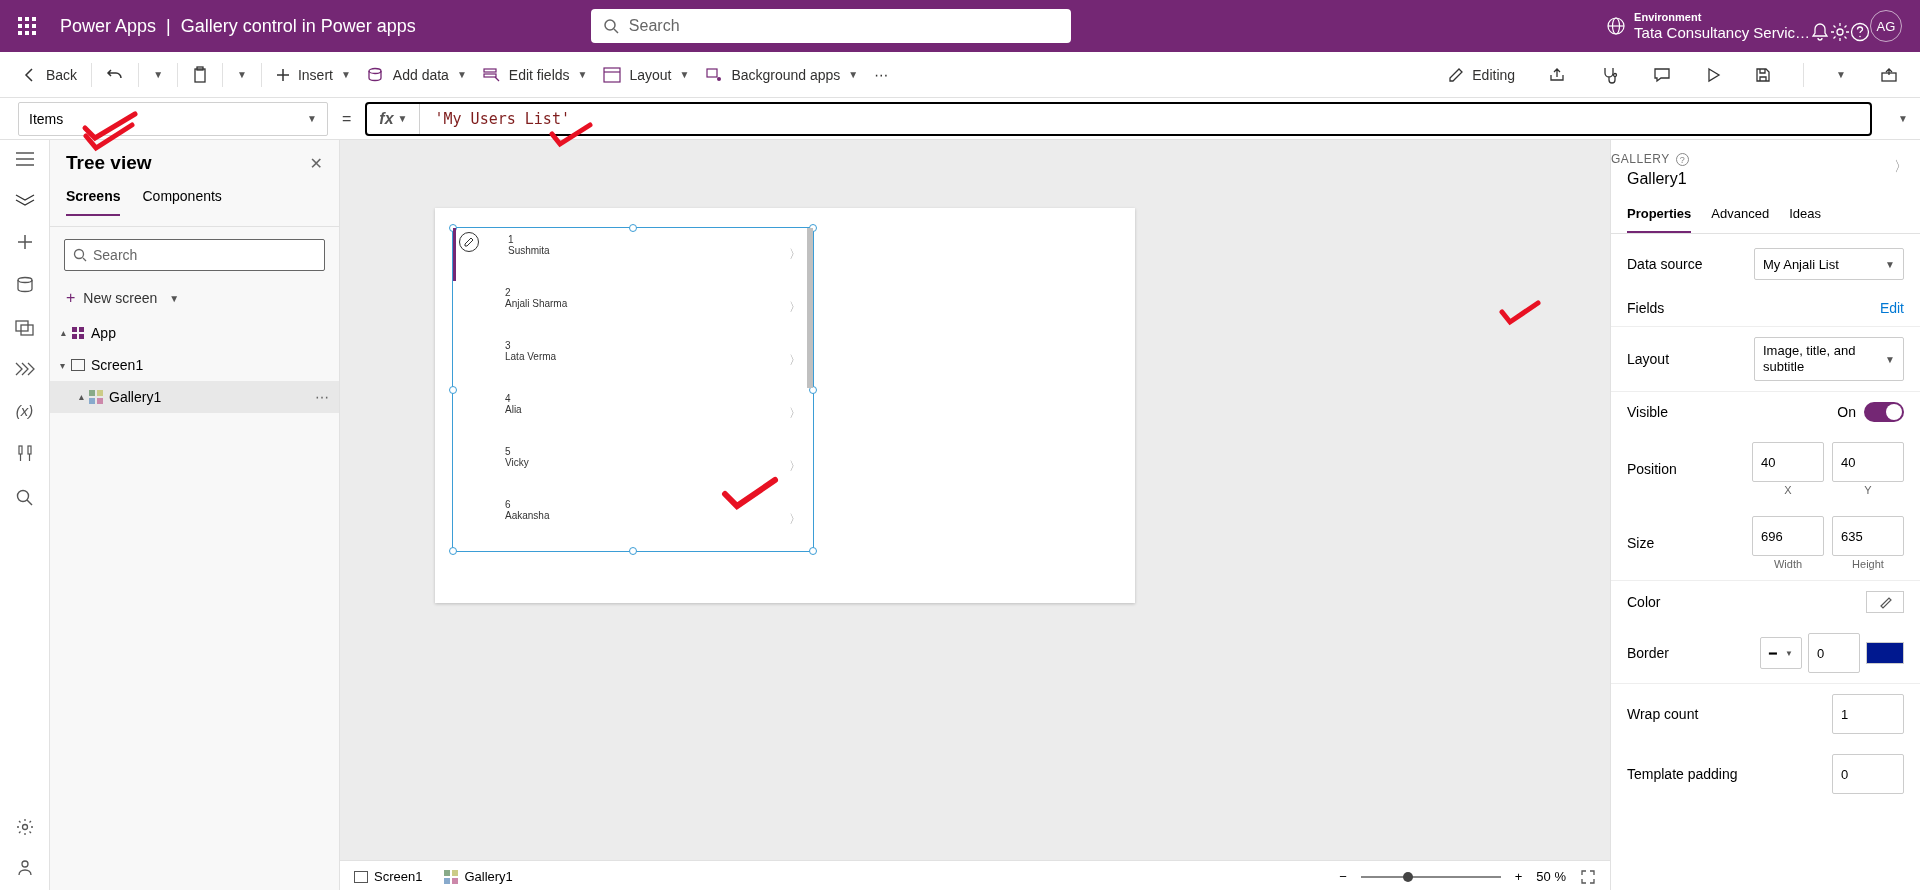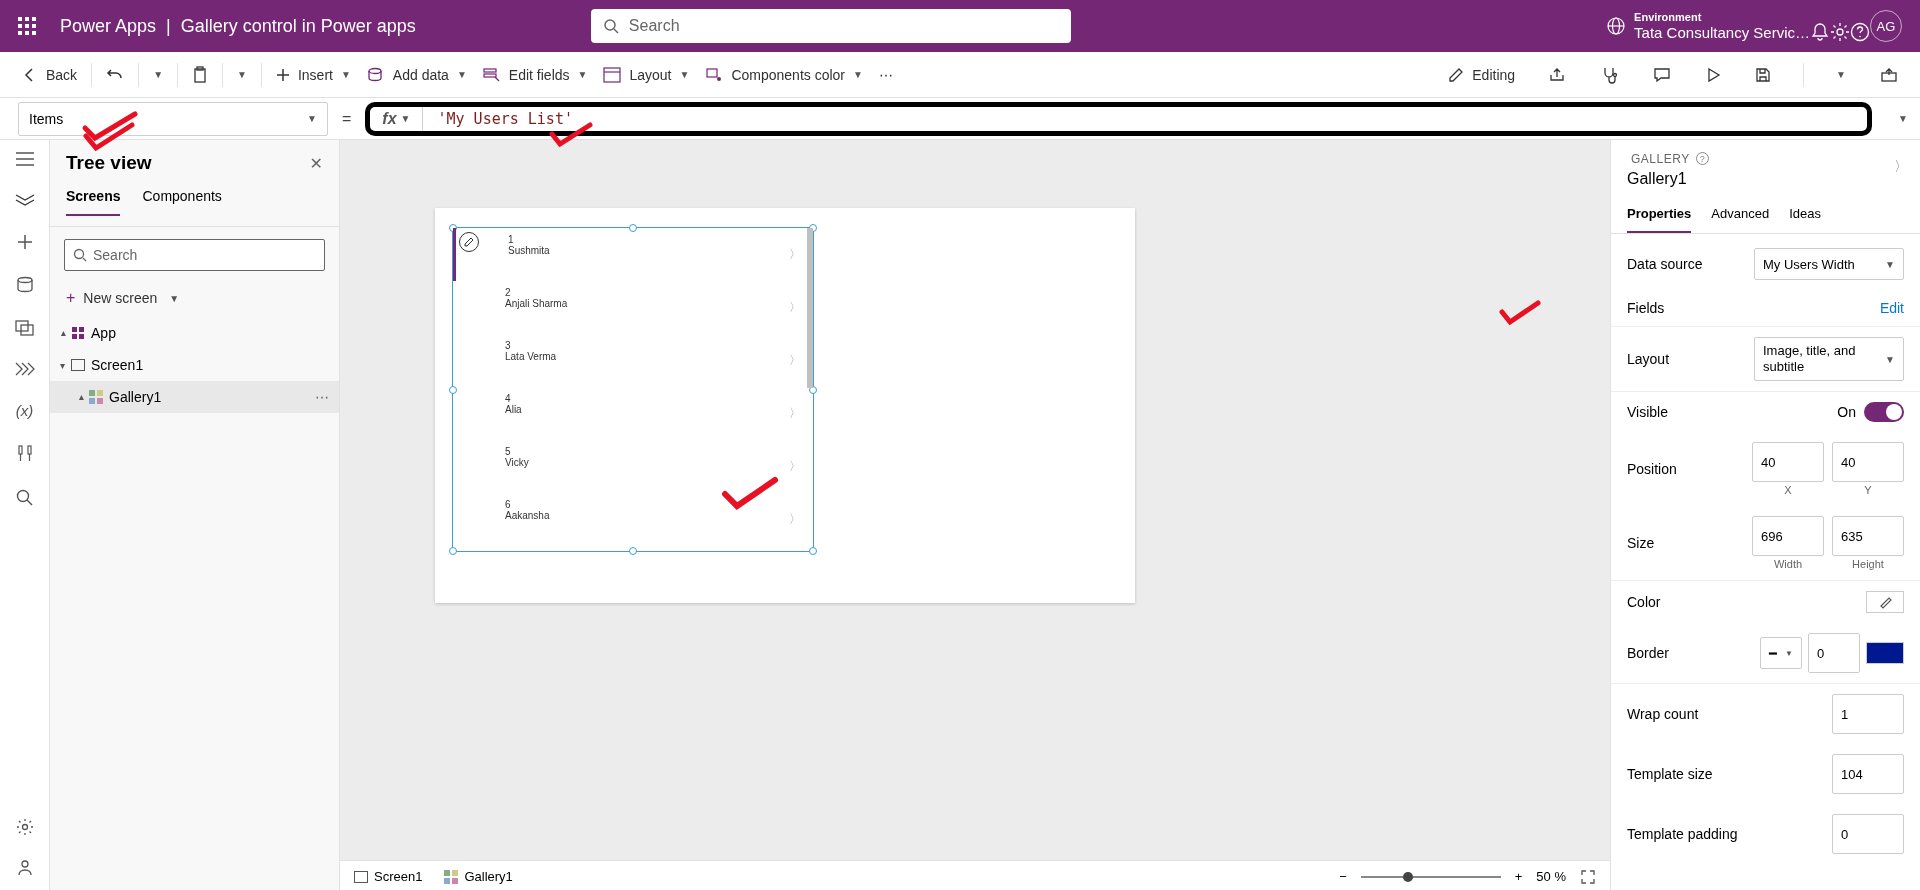--- a/index.html
+++ b/index.html
@@ -21,21 +21,21 @@
 
 .toolbar { height:46px; border-bottom:1px solid #e1e1e1; display:flex; align-items:center; padding:0 14px; color:#323130; font-size:14px; }
 .tb-item { display:flex; align-items:center; gap:8px; padding:4px 8px; cursor:pointer; }
 .tb-sep { width:1px; height:24px; background:#e1e1e1; margin:0 6px; }
 .chev { font-size:10px; color:#555; }
 .tb-right { margin-left:auto; display:flex; align-items:center; gap:18px; }
 
 .formula-row { height:42px; border-bottom:1px solid #e1e1e1; display:flex; align-items:center; }
 .prop-select { width:310px; height:34px; margin-left:18px; border:1px solid #d0d0d0; border-radius:2px; display:flex; align-items:center; padding:0 10px; font-size:14px; justify-content:space-between; }
 .eq { margin:0 14px; font-size:16px; color:#444; }
-.fx-box { flex:1; height:34px; border:5px solid #000000; border-radius:10px; margin-right:14px; display:flex; align-items:center; }
+.fx-box { flex:1; height:34px; border:2px solid #000000; border-radius:4px; margin-right:14px; display:flex; align-items:center; }
 .fx-label { border-right:1px solid #d0d0d0; height:100%; display:flex; align-items:center; padding:0 12px; font-style:italic; color:#555; gap:4px; }
 .fx-val { padding:0 14px; font-family:Consolas,monospace; color:#7f1d1d; font-size:15px; }
 .fx-expand { width:34px; display:flex; align-items:center; justify-content:center; color:#555; }
 
 .workspace { display:flex; height:752px; }
 .left-rail { width:50px; border-right:1px solid #e1e1e1; display:flex; flex-direction:column; align-items:center; padding-top:12px; gap:26px; color:#555; }
 .rail-bottom { margin-top:auto; display:flex; flex-direction:column; gap:22px; align-items:center; padding-bottom:16px; }
 
 .tree-panel { width:290px; background:#f8f8f8; border-right:1px solid #e1e1e1; display:flex; flex-direction:column; }
 .tree-head { display:flex; align-items:center; justify-content:space-between; padding:12px 16px 8px; }
@@ -67,21 +67,21 @@
 .g-row .row-chev { position:absolute; right:12px; top:18px; color:#999; font-size:12px; }
 .g-scroll { position:absolute; right:0; top:0; width:6px; height:160px; background:#c0c0c0; }
 
 .status-bar { position:absolute; bottom:0; left:0; right:0; height:32px; background:#fff; border-top:1px solid #e1e1e1; display:flex; align-items:center; padding:0 14px; font-size:13px; gap:22px; }
 .sb-item { display:flex; align-items:center; gap:6px; }
 .sb-right { margin-left:auto; display:flex; align-items:center; gap:14px; }
 .zoom-track { width:140px; height:2px; background:#888; position:relative; }
 .zoom-thumb { position:absolute; width:10px; height:10px; border-radius:50%; background:#444; top:-4px; left:30%; }
 
 .prop-panel { width:310px; border-left:1px solid #e1e1e1; background:#fff; overflow:hidden; font-size:14px; }
-.prop-type { padding:12px 20px 4px; color:#666; font-size:12px; letter-spacing:0.5px; display:flex; align-items:flex-start; gap:6px; }
+.prop-type { padding:12px 0 4px; color:#666; font-size:12px; letter-spacing:0.5px; display:flex; align-items:flex-end; gap:6px; }
 .prop-name { padding:0 16px 10px; font-size:16px; }
 .prop-tabs { display:flex; gap:20px; padding:0 16px; border-bottom:1px solid #e1e1e1; font-size:13px; }
 .prop-tab { padding:8px 0 10px; cursor:pointer; }
 .prop-tab.active { font-weight:600; border-bottom:2px solid #742774; }
 .prop-body { padding:4px 0; }
 .prop-row { display:flex; align-items:center; justify-content:space-between; padding:10px 16px; }
 .prop-divider { border-top:1px solid #eee; }
 .dd { height:32px; border:1px solid #ccc; border-radius:2px; display:flex; align-items:center; padding:0 8px; font-size:13px; gap:6px; }
 .dd-wide { width:150px; justify-content:space-between; }
 .link { color:#0078d4; cursor:pointer; }
@@ -218,21 +218,21 @@
         <line x1="1" y1="5" x2="17" y2="5" stroke="#742774" stroke-width="1.2"></line>
       </svg>
     <span>Layout</span>
     <span class="chev">▼</span>
   </div>
   <div class="tb-item">
     <svg width="18" height="16" viewBox="0 0 18 16">
         <rect x="2" y="2" width="10" height="8" fill="none" stroke="#742774" stroke-width="1.2"></rect>
         <circle cx="14" cy="12" r="2" fill="#742774"></circle>
       </svg>
-    <span>Components color</span>
+    <span>Background apps</span>
     <span class="chev">▼</span>
   </div>
   <div class="tb-item">⋯</div>
 
   <div class="tb-right">
     <div class="tb-item">
       <svg width="16" height="16" viewBox="0 0 16 16">
           <path d="M11 2l3 3-9 9H2v-3z" fill="none" stroke="#333" stroke-width="1.3"></path>
         </svg>
       <span>Editing</span>
@@ -512,21 +512,21 @@
     <div class="prop-name">Gallery1</div>
     <div class="prop-tabs">
       <div class="prop-tab active">Properties</div>
       <div class="prop-tab">Advanced</div>
       <div class="prop-tab">Ideas</div>
     </div>
     <div class="prop-body">
       <div class="prop-row">
         <span>Data source</span>
         <div class="dd dd-wide">
-          <span>My Users Width</span>
+          <span>My Anjali List</span>
             <span class="chev">▼</span>
         </div>
       </div>
       <div class="prop-row">
         <span>Fields</span>
         <span class="link">Edit</span>
       </div>
       <div class="prop-row prop-divider">
         <span>Layout</span>
         <div class="dd dd-wide" style="height:44px;">
@@ -582,24 +582,20 @@
               <span>━</span>
               <span class="chev" style="font-size:8px">▼</span>
             </div>
           <div class="num-input" style="width:52px;">0</div>
           <div class="border-sw"></div>
         </div>
       </div>
       <div class="prop-row prop-divider">
         <span>Wrap count</span>
         <div class="num-input">1</div>
-      </div>
-      <div class="prop-row">
-        <span>Template size</span>
-        <div class="num-input">104</div>
       </div>
       <div class="prop-row">
         <span>Template padding</span>
         <div class="num-input">0</div>
       </div>
     </div>
   </div>
 </div>
 
 <svg style="position:absolute;left:82px;top:122px;pointer-events:none" width="54" height="34" viewBox="0 0 54 34">

